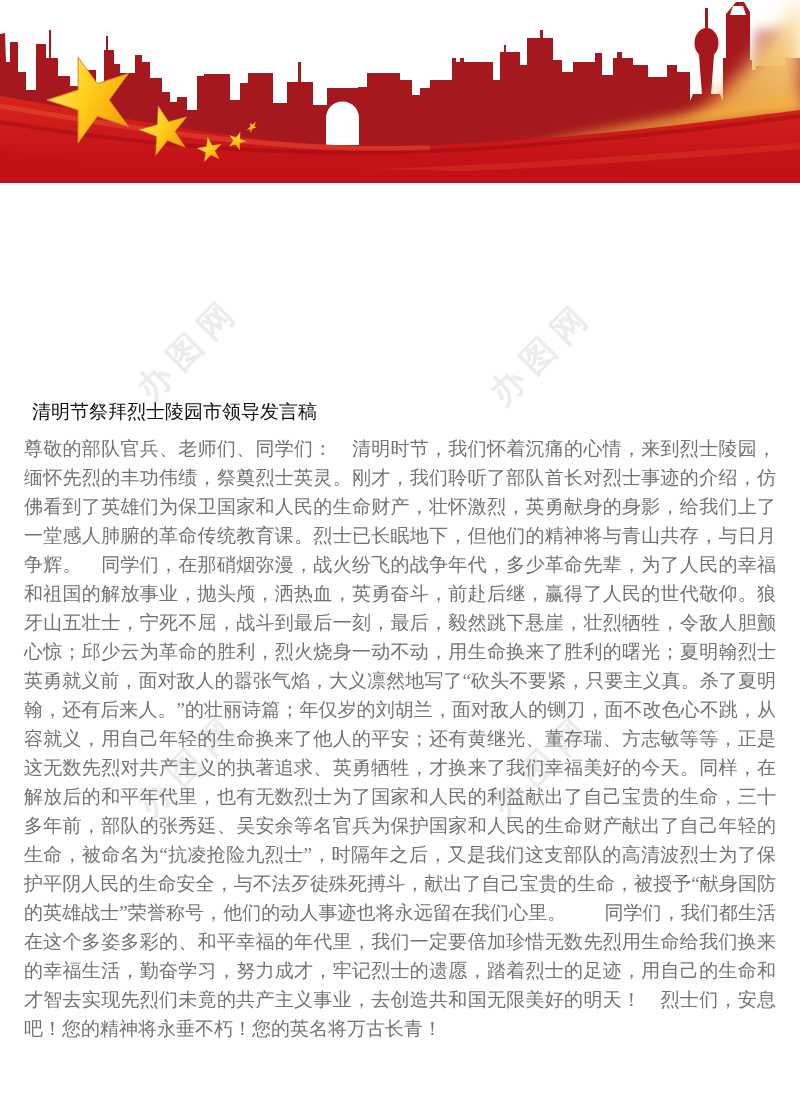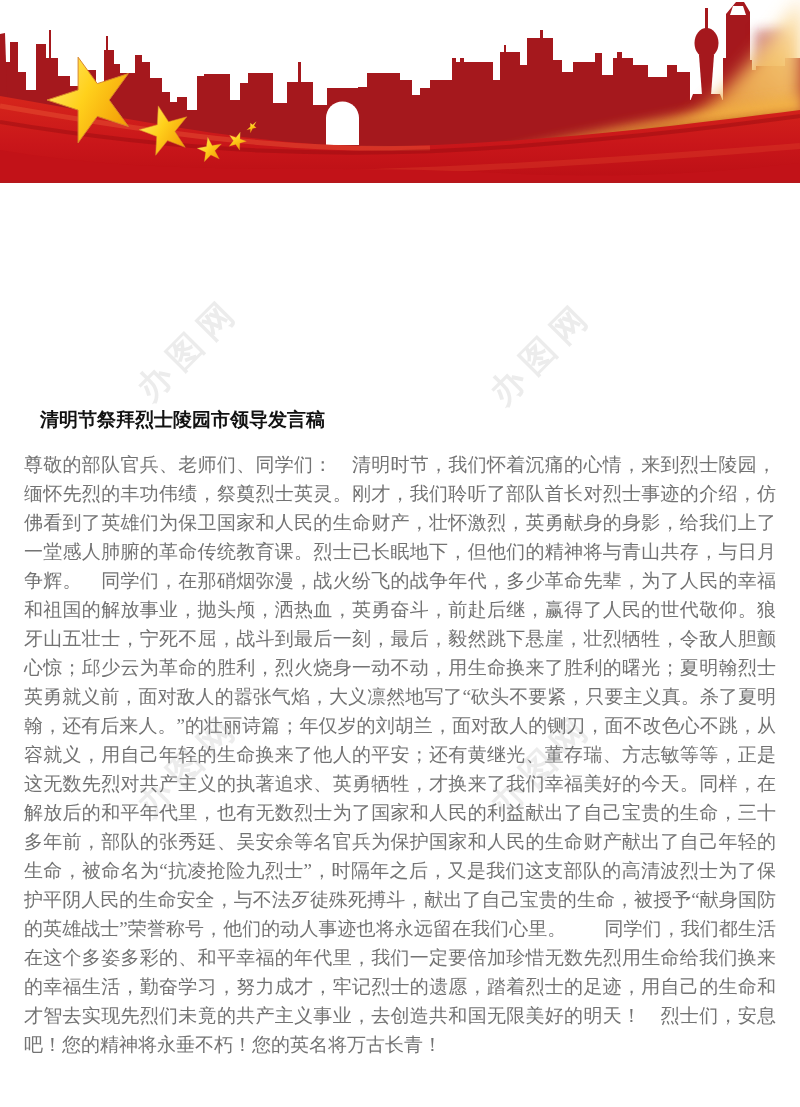--- a/index.html
+++ b/index.html
@@ -12,23 +12,23 @@
   .banner svg{display:block;width:800px;height:183px;}
   .wm{
     position:absolute;white-space:nowrap;pointer-events:none;
     font-size:34px;font-weight:700;letter-spacing:9px;
     color:rgba(70,70,70,0.10);
     transform:rotate(-45deg);
     font-family:"Liberation Sans",sans-serif;
   }
   .doc{position:absolute;left:24px;top:389px;width:752px;color:#161616;}
   .doc-title{
-    margin:16px;padding:0;
+    margin:8px;padding:0;
     font-family:"Liberation Sans",sans-serif;
-    font-size:19px;line-height:29px;font-weight:700;color:#111;
+    font-size:19px;line-height:29px;font-weight:400;color:#111;
   }
   .doc-body{
     margin:0;padding:0;
     font-family:"Liberation Serif",serif;
     font-size:19px;line-height:29px;font-weight:400;color:#737373;
     text-align:justify;text-justify:inter-character;
     word-break:break-all;
   }
 </style>
 </head>

